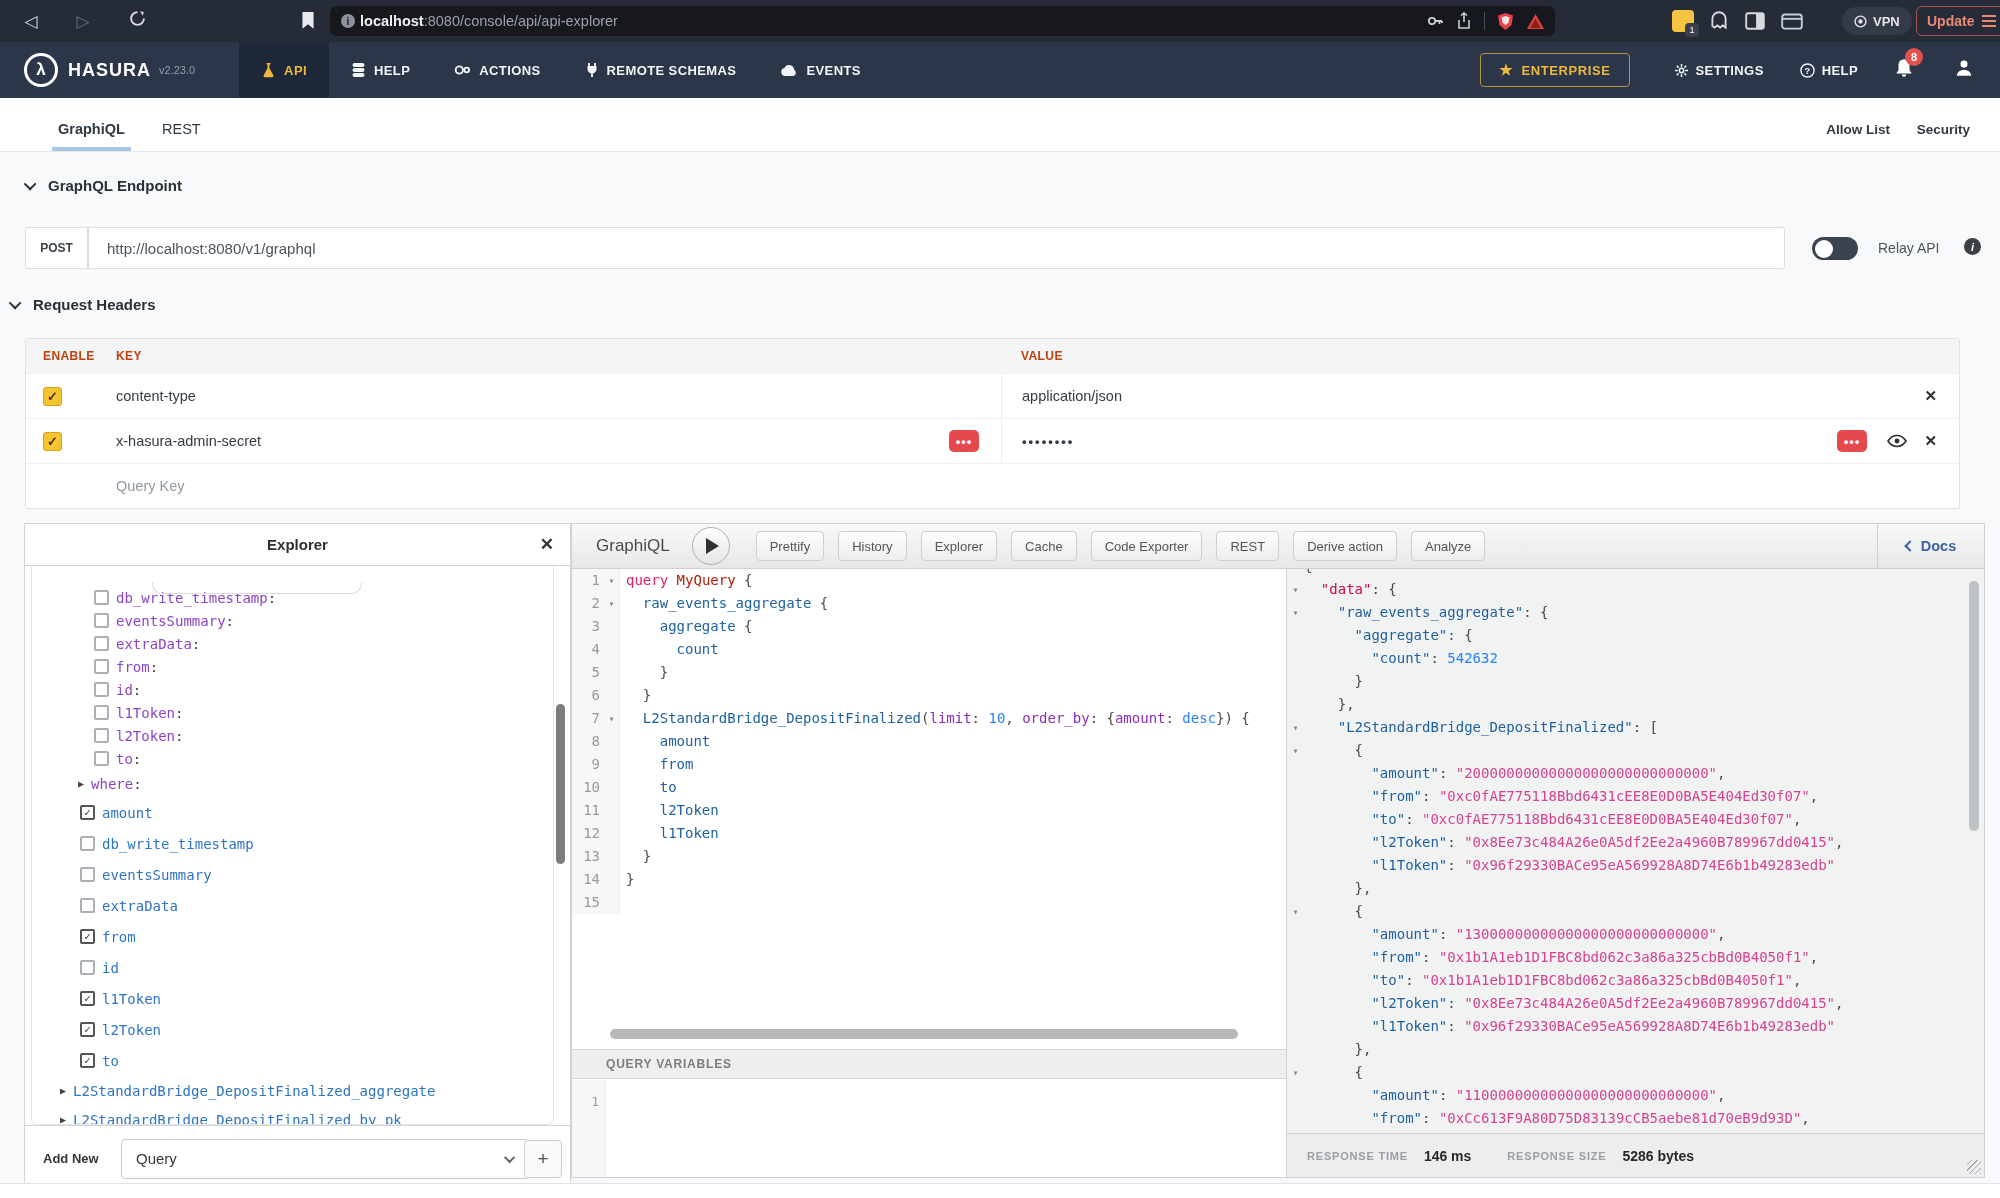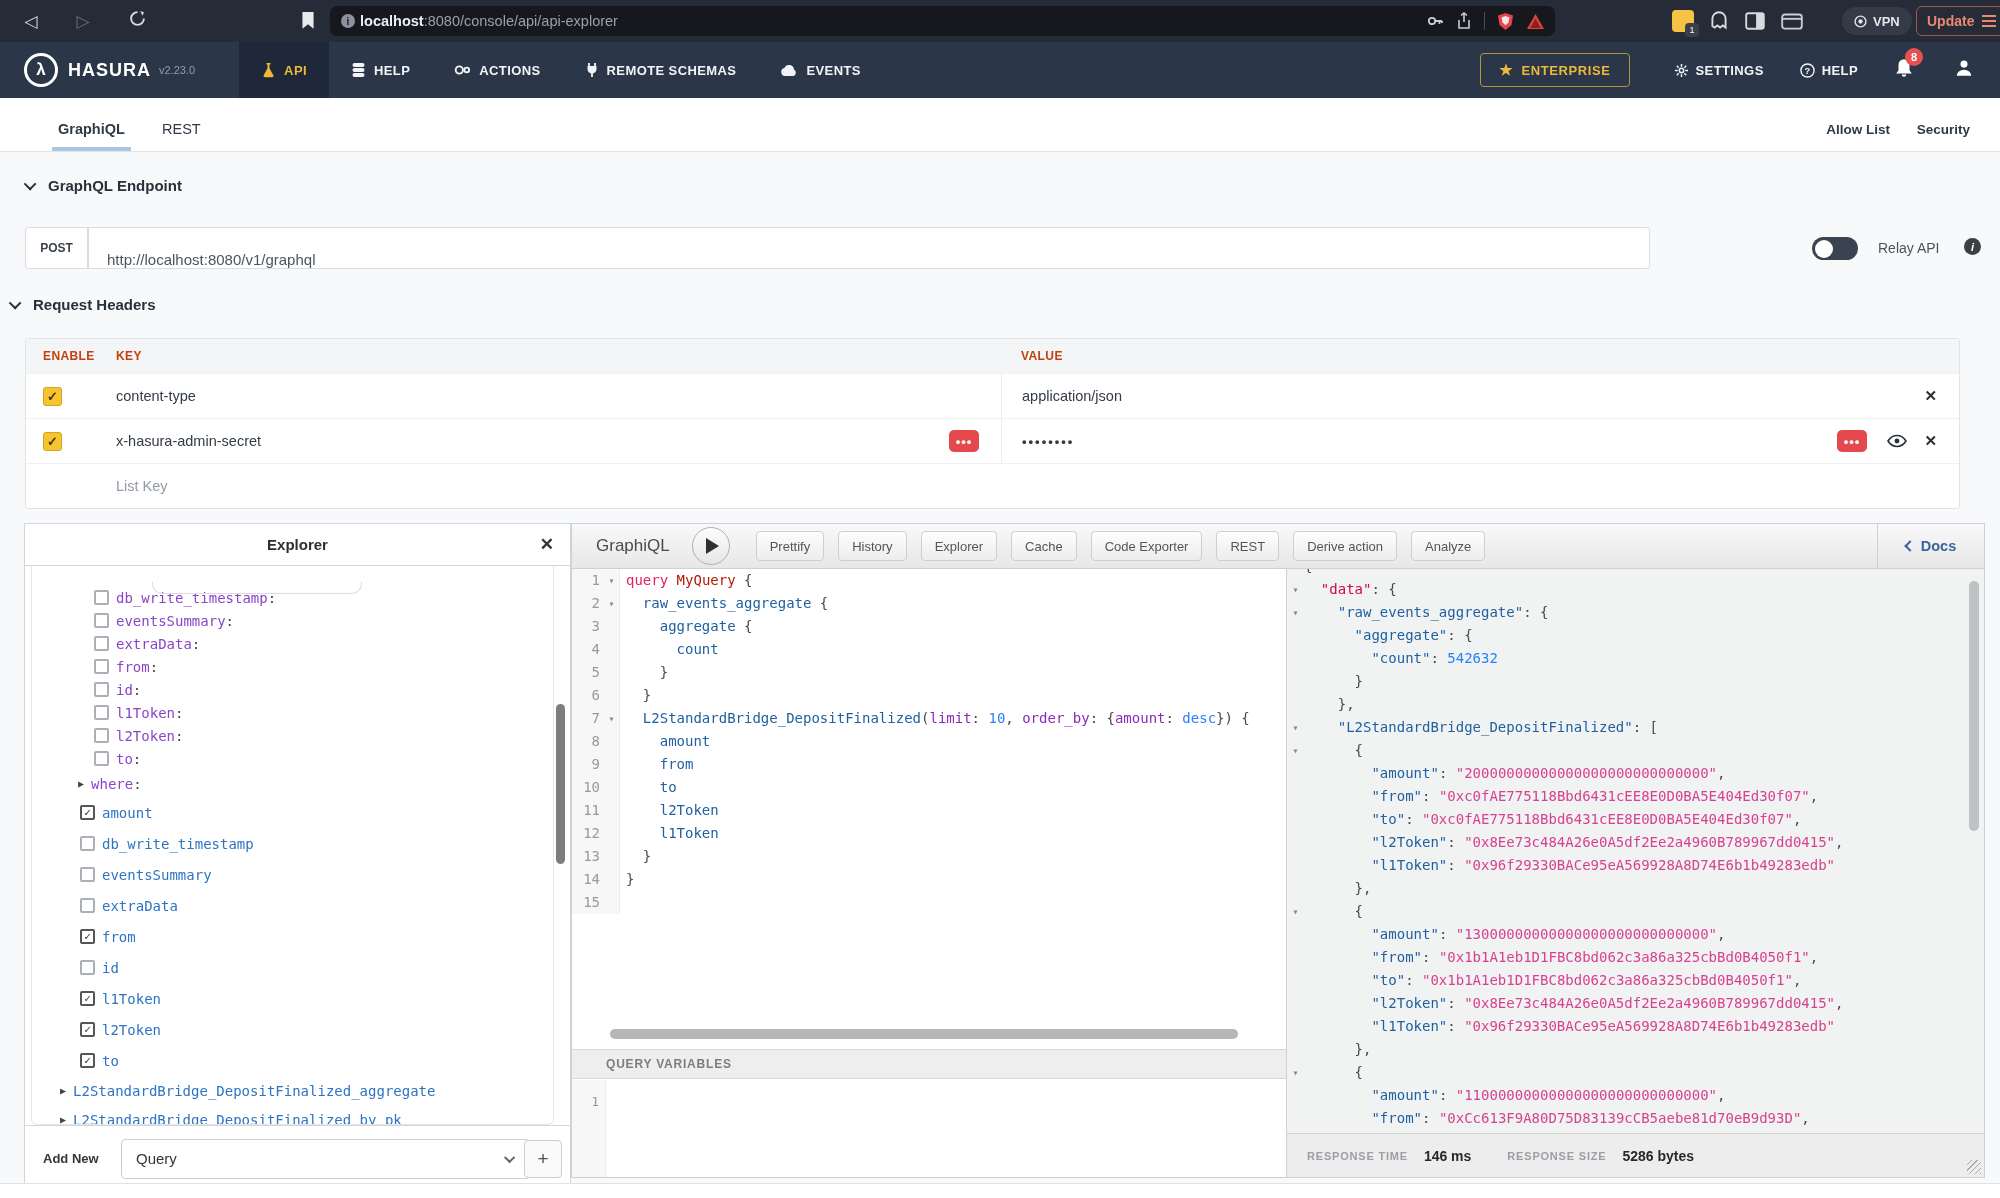--- a/index.html
+++ b/index.html
@@ -40,21 +40,21 @@
   .tab { position:absolute; bottom:0; height:44px; display:flex; align-items:center; font-size:14.5px; color:#2f3a45; cursor:pointer; }
   .tab-graphiql { left:58px; font-weight:700; }
   .tab-graphiql::after { content:""; position:absolute; left:-6px; right:-6px; bottom:0; height:4px; background:#a9c7e0; }
   .tab-rest { left:162px; font-weight:500; }
   .tab-right { position:absolute; bottom:0; height:44px; display:flex; align-items:center; font-size:13.5px; font-weight:700; color:#2f3a45; cursor:pointer; }
 
   
   .sec-head { position:absolute; display:flex; align-items:center; gap:12px; font-size:15px; font-weight:700; color:#28303a; cursor:pointer; }
   .chev-down { width:9px; height:9px; border-left:2px solid #28303a; border-bottom:2px solid #28303a; transform:rotate(-45deg) translateY(-2px); }
   .post-box { position:absolute; left:25px; top:227px; width:63px; height:42px; background:#fff; border:1px solid #d9dde1; border-radius:3px 0 0 3px; display:flex; align-items:center; justify-content:center; font-size:12px; font-weight:700; color:#3a434d; }
-  .endpoint-input { position:absolute; left:88px; top:227px; width:1562px; height:42px; background:#fff; border:1px solid #d9dde1; border-radius:0 3px 3px 0; display:flex; align-items:flex-end; padding-left:18px; font-size:15px; color:#4a5560; }
+  .endpoint-input { position:absolute; left:88px; top:227px; width:1697px; height:42px; background:#fff; border:1px solid #d9dde1; border-radius:0 3px 3px 0; display:flex; align-items:center; padding-left:18px; font-size:15px; color:#4a5560; }
   .toggle { position:absolute; left:1812px; top:237px; width:46px; height:23px; background:#3b4350; border-radius:12px; cursor:pointer; }
   .toggle .knob { position:absolute; left:3px; top:2.5px; width:18px; height:18px; background:#fff; border-radius:50%; }
   .relay-label { position:absolute; left:1878px; top:240px; font-size:14px; color:#4a5560; }
   .info-dot { position:absolute; left:1964px; top:238px; width:17px; height:17px; border-radius:50%; background:#3c4043; color:#fff; font-size:11px; font-weight:700; display:flex; align-items:center; justify-content:center; font-style:italic; }
 
   
   .hdr-table { position:absolute; left:25px; top:338px; width:1935px; background:#fff; border:1px solid #dfe3e6; border-radius:3px; }
   .hdr-row { display:flex; align-items:center; height:45px; border-top:1px solid #eef0f2; position:relative; }
   .hdr-row.head { height:34px; background:#f3f5f6; border-top:none; font-size:12px; font-weight:700; color:#c2410c; letter-spacing:.4px; }
   .col-enable { width:90px; padding-left:17px; }
@@ -349,21 +349,21 @@
         <svg style="position:absolute;right:52px;" width="20" height="14" viewBox="0 0 20 14">
             <path d="M1 7s3.5-5.5 9-5.5S19 7 19 7s-3.5 5.5-9 5.5S1 7 1 7z" fill="none" stroke="#2b3035" stroke-width="1.6"></path>
             <circle cx="10" cy="7" r="2.4" fill="#2b3035"></circle>
           </svg>
         <span class="xmark" style="position:absolute;right:22px;">✕</span>
       </div>
     </div>
     <div class="hdr-row">
       <div class="col-enable"></div>
       <div class="col-key">
-          <span class="cell-text placeholder">List Key</span>
+          <span class="cell-text placeholder">Query Key</span>
         </div>
     </div>
   </div>
 
   <div class="explorer">
     <div class="ex-head">
       <span>Explorer</span>
       <span class="ex-close">✕</span>
     </div>
     <div class="ex-list">

